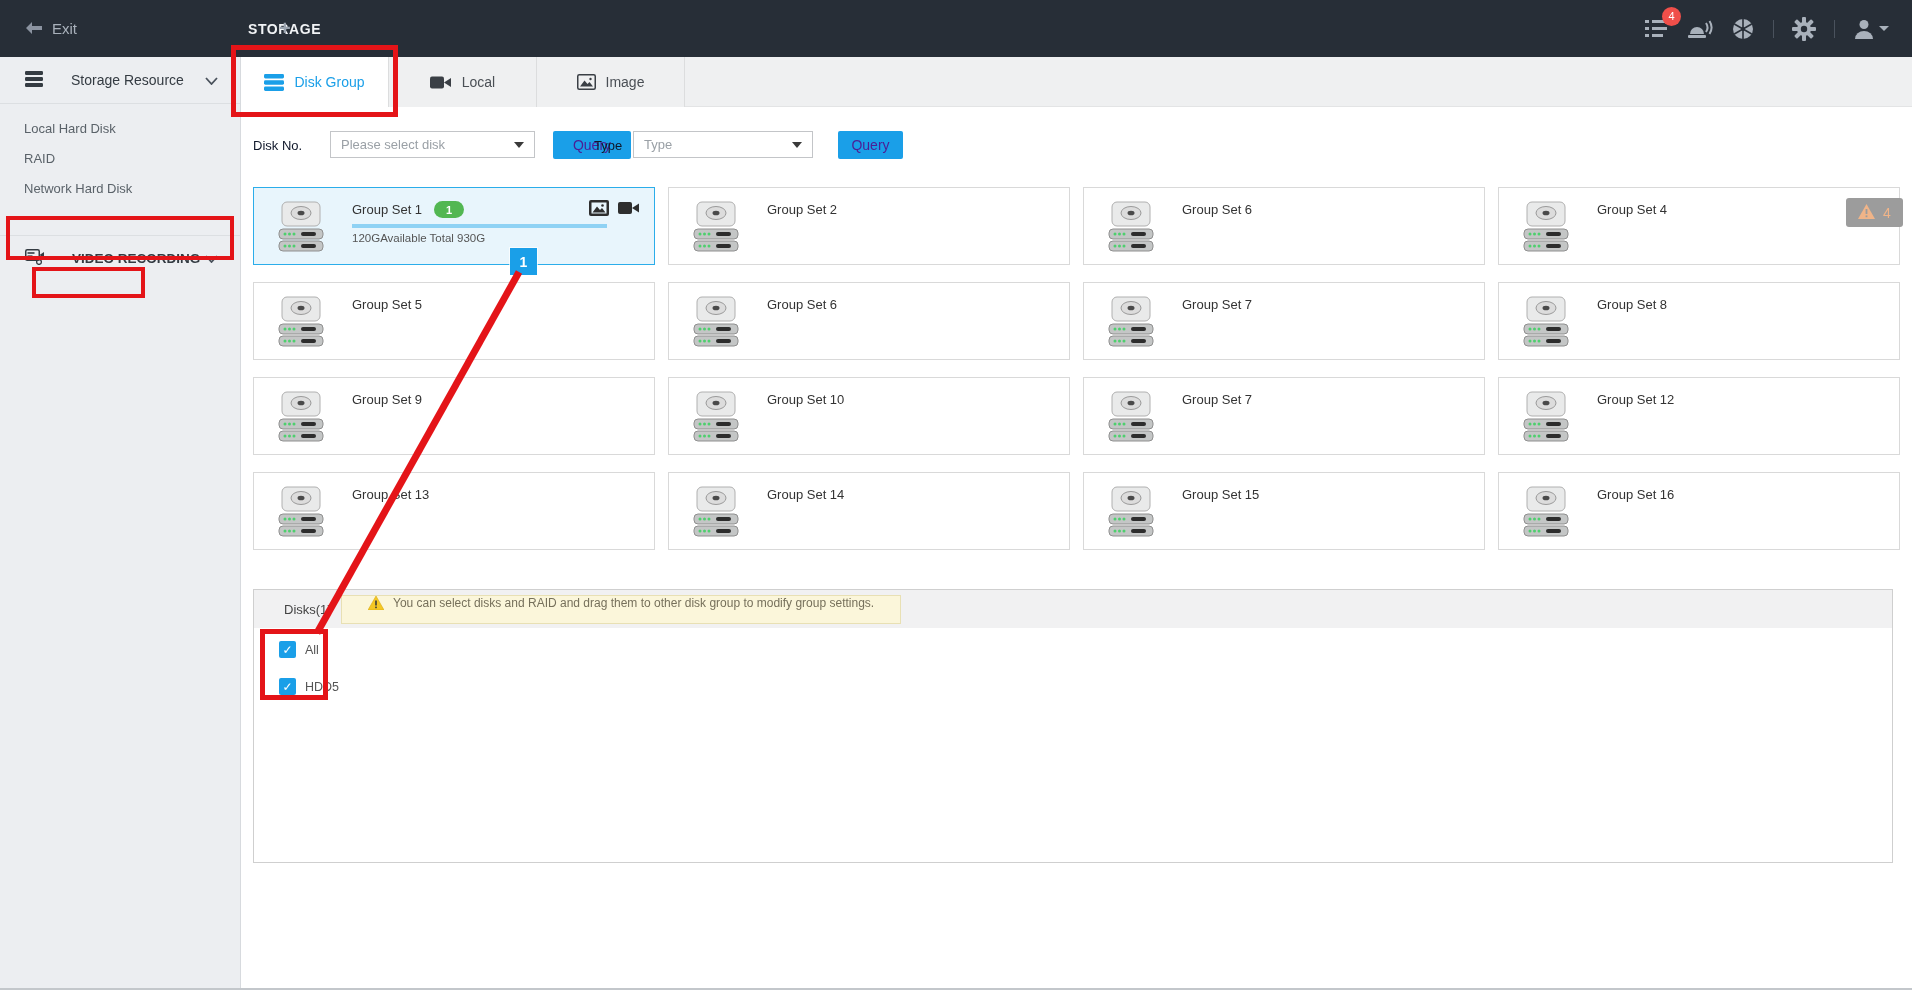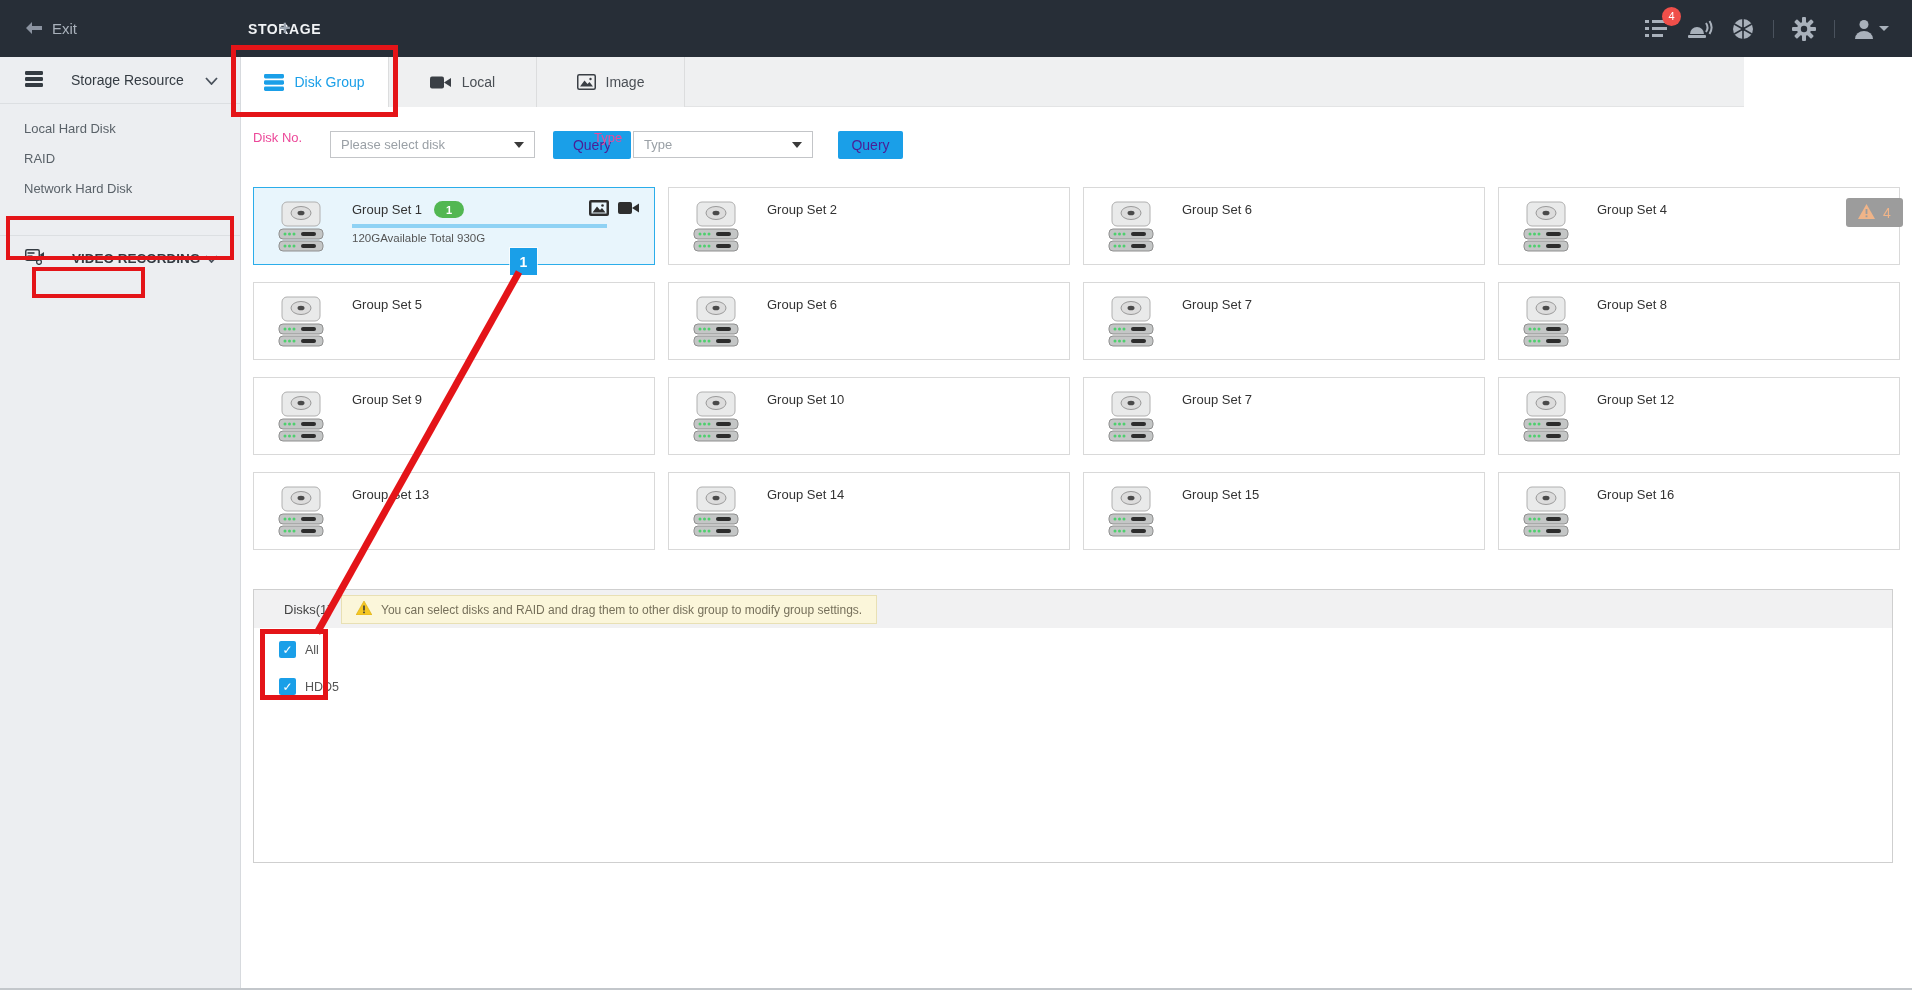--- a/index.html
+++ b/index.html
@@ -14,38 +14,38 @@
   .exit { position:absolute; left:26px; top:0; height:57px; display:flex; align-items:center; gap:10px; color:#a9b1bb; font-size:15px; cursor:pointer; }
   .app-tab { position:absolute; left:208px; top:0; height:57px; display:flex; align-items:center; color:#f1f3f5; font-size:14px; font-weight:bold; letter-spacing:.6px;margin-left:40px; }
   .add-tab { position:absolute; left:279px; top:0; height:57px; display:flex; align-items:center; color:#9aa3ae; font-size:20px; font-weight:bold; }
   .topbar-right { position:absolute; right:22px; top:0; height:57px; display:flex; align-items:center; gap:17px; }
   .tb-icon { position:relative; width:26px; height:26px; display:flex; align-items:center; justify-content:center; }
   .tb-divider { width:1px; height:18px; background:#4a525d; }
   .tb-badge { position:absolute; top:-9px; right:-11px; min-width:19px; height:19px; border-radius:10px; background:#f04f4a; color:#fff; font-size:11px; display:flex; align-items:center; justify-content:center; padding:0 4px; }
   .caret-down { width:0; height:0; border-left:5px solid transparent; border-right:5px solid transparent; border-top:5px solid #a9b1bb; margin-left:4px; }
 
   
-  .tabstrip { position:absolute; left:241px; top:57px; width:1503px; height:50px; background:#eff0f1; border-bottom:1px solid #e3e4e5; display:flex; z-index:4; }
+  .tabstrip { position:absolute; left:241px; top:57px; width:1671px; height:50px; background:#eff0f1; border-bottom:1px solid #e3e4e5; display:flex; z-index:4; }
   .tab { width:148px; height:50px; display:flex; align-items:center; justify-content:center; gap:10px; font-size:14px; color:#4a4f55; border-right:1px solid #dcddde; cursor:pointer; position:relative; background:#eff0f1; }
   .tab.active { background:#ffffff; color:#1a9fe8; }
   .tab.active::before { content:""; position:absolute; top:-4px; left:2px; width:96px; height:4px; background:#1a9fe8; }
   .tab-icon { display:flex; align-items:center; }
 
   
   .sidebar { position:absolute; left:0; top:57px; width:241px; height:931px; background:#eceef1; border-right:1px solid #d7dade; z-index:3; }
   .side-section + .side-section { border-top:1px solid #dcdfe2; margin-top:20px; }
   .side-header { height:47px; display:flex; align-items:center; padding-left:25px; gap:28px; font-size:14px; color:#343b42; border-bottom:1px solid #dcdfe2; cursor:pointer; position:relative; }
   .side-header .chev { position:absolute; right:22px; }
   .side-header.caps { text-transform:uppercase; font-weight:bold; font-size:13.5px; border-bottom:none; height:44px; }
   .side-items { padding:9px 0 12px 0; }
   .side-item { height:30px; display:flex; align-items:center; padding-left:24px; font-size:13px; color:#5a6269; cursor:pointer; }
   .side-item.active { color:#1a9fe8; font-weight:bold; }
 
   
-  .q-label { position:absolute; font-size:13px; color:#ec4899; top:130px; }
+  .q-label { position:absolute; font-size:13px; color:#0f172a; top:138px; }
   .dd { position:absolute; top:131px; height:27px; background:#fff; border:1px solid #c3c5c8; display:flex; align-items:center; padding:0 10px; font-size:13px; color:#9aa0a6; cursor:pointer; }
   .dd .dd-caret { position:absolute; right:10px; width:0; height:0; border-left:5px solid transparent; border-right:5px solid transparent; border-top:6px solid #3a3a3a; }
   .btn-query { position:absolute; top:131px; height:28px; background:#1a9fe8; color:#4c1d95; font-size:14px; border:none; border-radius:2px; display:flex; align-items:center; justify-content:center; cursor:pointer; }
 
   
   .grid { position:absolute; left:253px; top:187px; width:1647px; display:grid; grid-template-columns:repeat(4, 1fr); column-gap:13px; row-gap:17px; }
   .card { position:relative; height:78px; background:#fff; border:1px solid #d9d9d9; cursor:pointer; }
   .card.selected { background:#e8f5fc; border-color:#2badea; }
   .card-icon { position:absolute; left:22px; top:13px; }
   .card-name { position:absolute; left:98px; top:14px; font-size:13px; color:#333; }
@@ -53,21 +53,21 @@
   .media-icons { position:absolute; left:335px; top:12px; display:flex; gap:9px; }
   .usage-bar { position:absolute; left:98px; top:36px; width:255px; height:4px; background:#8fd2f4; }
   .usage-bar .used { height:4px; background:#1a9fe8; }
   .usage-text { position:absolute; left:98px; top:44px; font-size:11.5px; color:#555; }
   .warn-badge { position:absolute; right:-4px; top:10px; width:57px; height:29px; background:#9c9c9c; border-radius:3px; display:flex; align-items:center; justify-content:center; gap:8px; color:#f0b488; font-size:14px; }
 
   
   .panel { position:absolute; left:253px; top:589px; width:1640px; height:274px; background:#fff; border:1px solid #cfcfcf; }
   .panel-header { height:38px; background:#f1f1f2; position:relative; display:flex; align-items:center; }
   .panel-title { margin-left:30px; font-size:13px; color:#444; }
-  .notice { position:absolute; left:87px; top:5px; height:29px; background:#fbf6da; border:1px solid #e8e0b4; display:flex; align-items:center; gap:9px; padding:0 14px; font-size:12px; color:#76705b; }
+  .notice { position:absolute; left:87px; top:5px; height:29px; background:#fbf6da; border:1px solid #e8e0b4; display:flex; gap:9px; padding:0 26px; font-size:12px; color:#76705b; }
   .cb-row { position:absolute; left:25px; display:flex; align-items:center; gap:9px; cursor:pointer; }
   .cb-row.r0 { top:51px; } .cb-row.r1 { top:88px; }
   .checkbox { width:17px; height:17px; background:#1a9fe8; border-radius:2px; color:#fff; font-size:12px; display:flex; align-items:center; justify-content:center; }
   .cb-label { font-size:12.5px; color:#555; }
 
   
   .anno { position:absolute; border:5px solid #e41418; z-index:20; pointer-events:none; }
   #anno-tab { left:231px; top:45px; width:167px; height:72px; }
   #anno-vr { left:6px; top:216px; width:228px; height:44px; border-width:4px; }
   #anno-sm { left:32px; top:267px; width:113px; height:31px; border-width:4px; }

